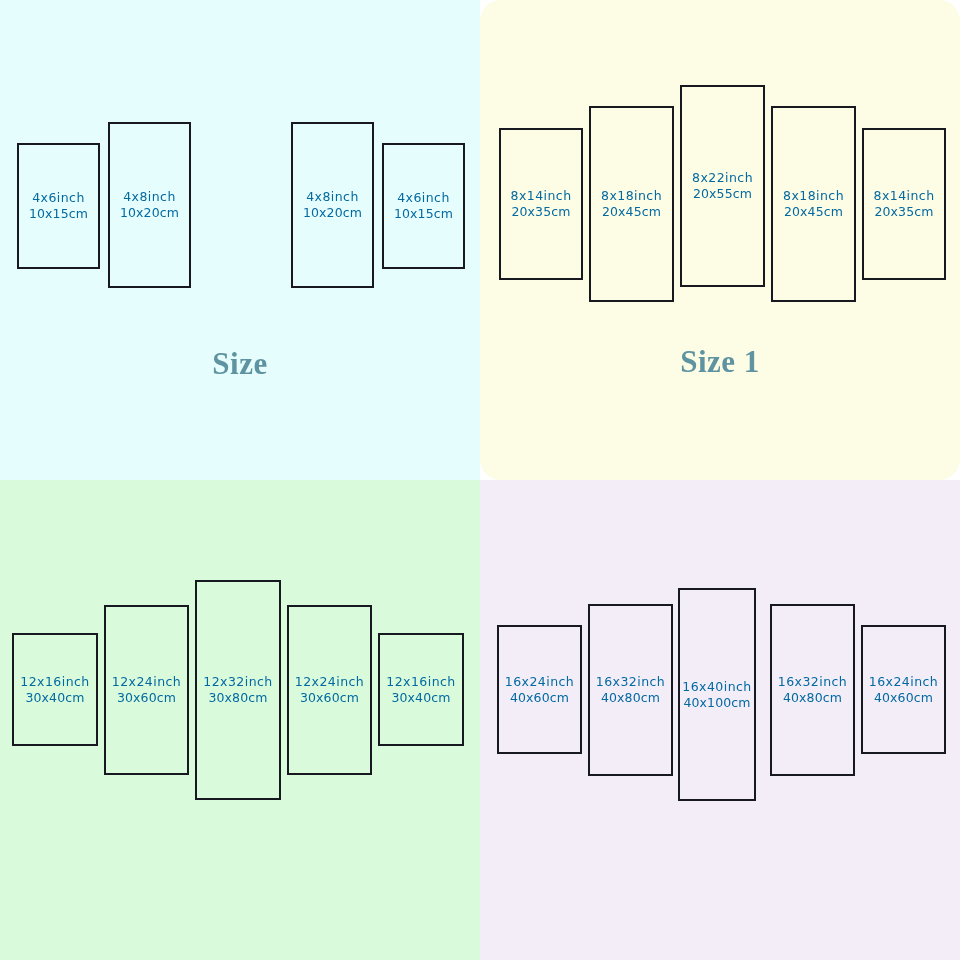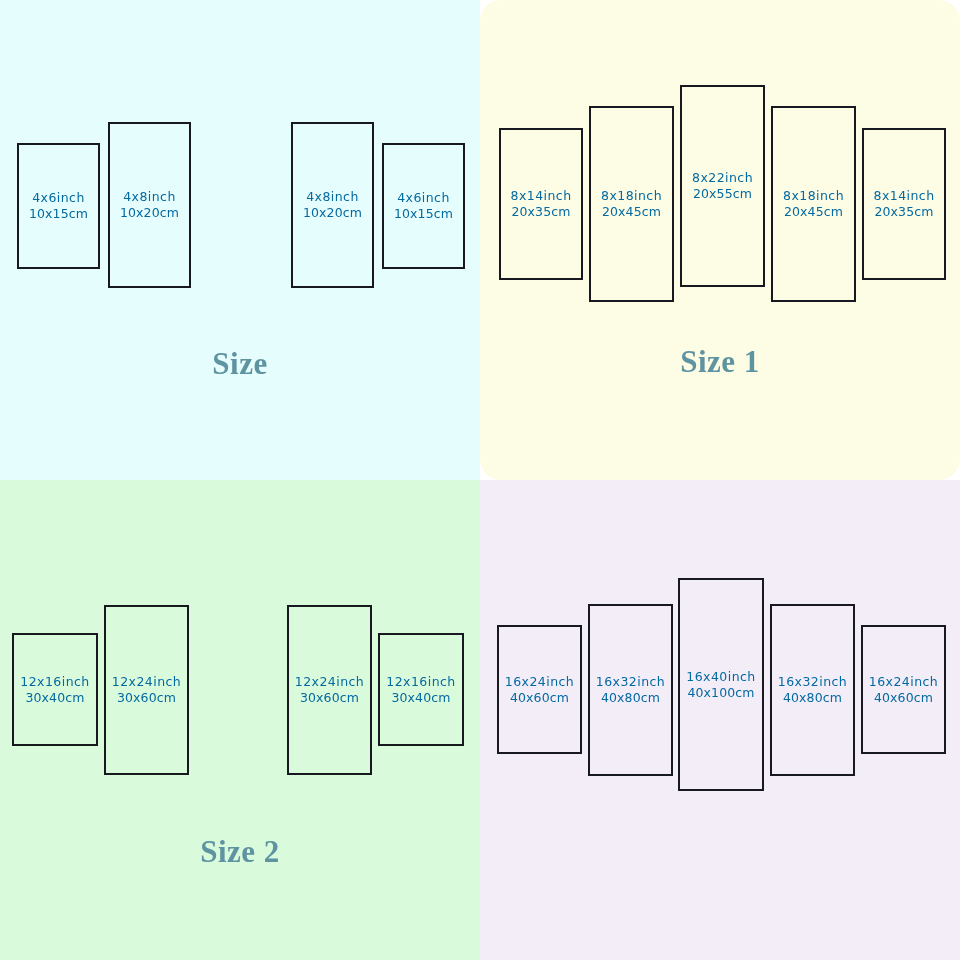--- a/index.html
+++ b/index.html
@@ -140,48 +140,53 @@
           <span class="line-in">12x16inch</span>
           <span class="line-cm">30x40cm</span>
         </div>
       </div>
       <div class="panel" style="left: 104px; top: 125px; width: 85px; height: 170px;">
         <div class="panel-label">
           <span class="line-in">12x24inch</span>
           <span class="line-cm">30x60cm</span>
         </div>
       </div>
+      <div class="panel" style="left: 195px; top: 100px; width: 86px; height: 220px;">
+        <div class="panel-label">
+          <span class="line-in">12x32inch</span>
+          <span class="line-cm">30x80cm</span>
+        </div>
+      </div>
       <div class="panel" style="left: 287px; top: 125px; width: 85px; height: 170px;">
         <div class="panel-label">
           <span class="line-in">12x24inch</span>
           <span class="line-cm">30x60cm</span>
         </div>
       </div>
       <div class="panel" style="left: 378px; top: 153px; width: 86px; height: 113px;">
         <div class="panel-label">
           <span class="line-in">12x16inch</span>
           <span class="line-cm">30x40cm</span>
         </div>
       </div>
-      <div class="quad-title" style="top: 354px;">Size 2</div>
     </div>
     <div class="quadrant q-br" style="background: rgb(243, 237, 248);">
       <div class="panel" style="left: 17px; top: 145px; width: 85px; height: 129px;">
         <div class="panel-label">
           <span class="line-in">16x24inch</span>
           <span class="line-cm">40x60cm</span>
         </div>
       </div>
       <div class="panel" style="left: 108px; top: 124px; width: 85px; height: 172px;">
         <div class="panel-label">
           <span class="line-in">16x32inch</span>
           <span class="line-cm">40x80cm</span>
         </div>
       </div>
-      <div class="panel" style="left: 198px; top: 98px; width: 86px; height: 213px;">
+      <div class="panel" style="left: 198px; top: 108px; width: 78px; height: 213px;">
         <div class="panel-label">
           <span class="line-in">16x40inch</span>
           <span class="line-cm">40x100cm</span>
         </div>
       </div>
       <div class="panel" style="left: 290px; top: 124px; width: 85px; height: 172px;">
         <div class="panel-label">
           <span class="line-in">16x32inch</span>
           <span class="line-cm">40x80cm</span>
         </div>

